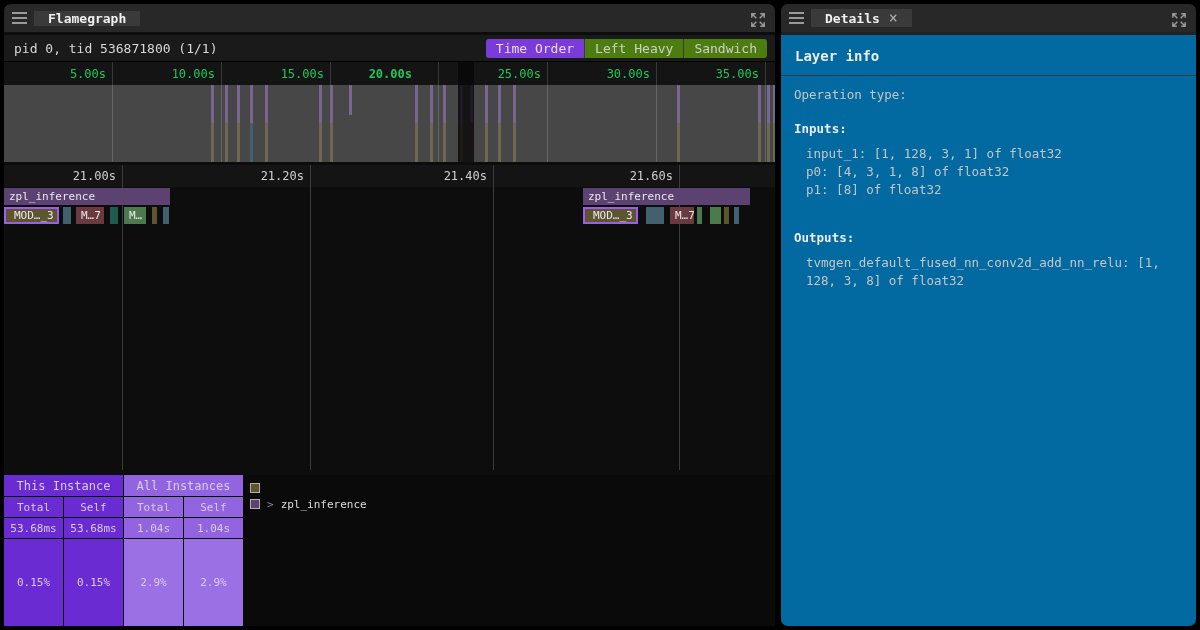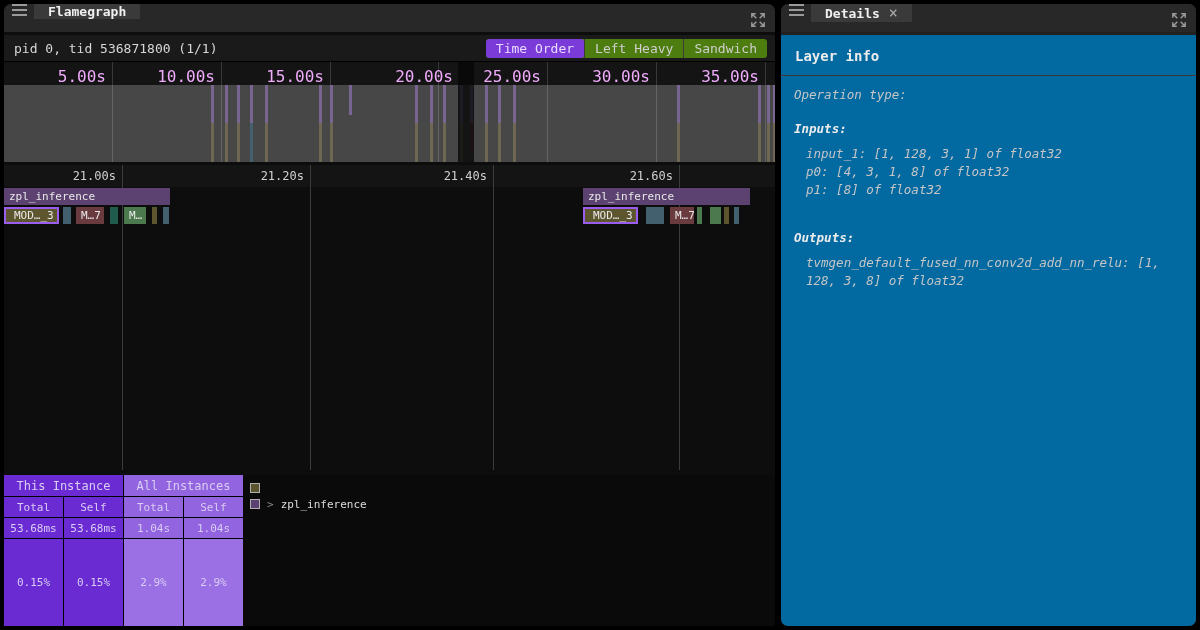--- a/index.html
+++ b/index.html
@@ -7,39 +7,39 @@
   body {
     width:1200px; height:630px; background:#000;
     font-family:"DejaVu Sans Mono", monospace;
     overflow:hidden; position:relative; color:#ccc;
   }
   .panel { position:absolute; overflow:hidden; }
   .panel-left { left:4px; top:4px; width:771px; height:622px; background:#0d0d0d; border-radius:7px 7px 0 0; }
   .panel-right { left:781px; top:4px; width:415px; height:622px; background:#212121; border-radius:7px; }
 
   
-  .tabbar { position:absolute; left:0; top:0; right:0; height:28px; background:#282828; display:flex; align-items:flex-start; }
+  .tabbar { position:absolute; left:0; top:0; right:0; height:28px; background:#282828; display:flex; align-items:center; }
   .hamburger { width:30px; display:flex; flex-direction:column; justify-content:center; align-items:center; gap:3px; cursor:pointer; }
   .hamburger i { display:block; width:15px; height:2px; background:#9a9a9a; }
   .tab { background:#3a3a3a; display:flex; align-items:center; padding:0 14px; color:#f0f0f0; font-weight:bold; font-size:13px; gap:9px; }
   .tab .close-x { font-weight:normal; color:#aaa; font-size:15px; cursor:pointer; }
   .expand-btn { position:absolute; right:8px; top:7px; width:18px; height:18px; cursor:pointer; }
 
   
   .toolbar { position:absolute; left:0; top:31px; right:0; height:27px; background:#1a1a1a; display:flex; align-items:center; padding:0 8px 0 10px; font-size:13px; color:#d8d8d8; border-bottom:1px solid #000; }
   .mode-group { margin-left:auto; display:flex; align-items:center; background:#4d7c0f; border-radius:3px; overflow:hidden; }
   .mode-btn { padding:2px 10px; font-size:13px; color:#cfcfcf; cursor:pointer; }
   .mode-btn + .mode-btn { border-left:1px solid #3a3a3a; }
   .mode-btn.selected { background:#7a3bd9; color:#e9dcff; border-radius:3px; border-left:none; }
 
   
   .minimap { position:absolute; left:0; top:58px; right:0; height:100px; background:#474747; }
   .mm-ruler { position:absolute; left:0; top:0; right:0; height:23px; background:#141414; }
   .mm-grid { position:absolute; top:0; height:100px; width:1px; background:rgba(255,255,255,0.16); }
-  .mm-label { position:absolute; top:5px; width:60px; text-align:right; font-size:16px; color:#f0abfc; }
+  .mm-label { position:absolute; top:5px; width:60px; text-align:right; font-size:12px; color:#22c55e; }
   .mm-spike { position:absolute; top:23px; width:3px; }
   .mm-spike div { width:100%; }
   .mm-selection { position:absolute; top:0; height:100px; background:rgba(6,6,6,0.78); }
 
   
   .zoomview { position:absolute; left:0; top:161px; right:0; height:305px; background:#0d0d0d; }
   .zv-ruler { position:absolute; left:0; top:0; right:0; height:22px; background:#141414; }
   .zv-grid { position:absolute; top:0; height:305px; width:1px; background:#3c3c3c; }
   .zv-label { position:absolute; top:4px; width:60px; text-align:right; font-size:12px; color:#d0d0d0; }
   .flame-bar { position:absolute; height:17px; font-size:11px; line-height:17px; color:#e8e8e8; overflow:hidden; white-space:nowrap; padding-left:5px; cursor:pointer; }
@@ -53,21 +53,21 @@
   .cell.group { grid-column:span 2; font-size:12px; }
   .g1 { background:#6b2bd3; } .g2 { background:#9264e0; } .g2.pct { background:#9b70e4; }
   .legend { position:absolute; left:246px; top:6px; display:flex; flex-direction:column; gap:2px; }
   .legend-row { display:flex; align-items:center; gap:7px; height:14px; font-size:11px; color:#dcdcdc; white-space:nowrap; }
   .legend-row .swatch { width:10px; height:10px; border:1px solid #b0b0b0; flex:none; }
   .legend-row .prefix { color:#8a8a8a; }
 
   
   .details-body { position:absolute; left:0; top:31px; right:0; bottom:0; background:#0369a1; font-size:12.5px; color:#c6c6c6; }
   .section-title { padding:13px 14px 11px; font-size:14px; font-weight:bold; color:#ececec; border-bottom:1px solid #383838; }
-  .details-content { padding:10px 13px; line-height:18px;font-style:italic; }
+  .details-content { padding:10px 13px; line-height:18px; }
   .op-block { margin-bottom:10px; }
   .io-label { font-weight:bold; color:#ececec; margin:16px 0 7px; }
   .io-line { padding-left:12px; }
   .outputs-gap { margin-top:30px; }
 </style>
 </head>
 <body>
 
 <div class="panel panel-left">
 
@@ -103,21 +103,21 @@
 
   <div class="minimap">
     <div class="mm-ruler"></div>
   <div class="mm-grid" style="left: 108px;"></div>
       <div class="mm-label" style="left: 42px;">5.00s</div>
       <div class="mm-grid" style="left: 217px;"></div>
       <div class="mm-label" style="left: 151px;">10.00s</div>
       <div class="mm-grid" style="left: 326px;"></div>
       <div class="mm-label" style="left: 260px;">15.00s</div>
       <div class="mm-grid" style="left: 434px;"></div>
-      <div class="mm-label" style="left: 389px;">20.00s</div>
+      <div class="mm-label" style="left: 348px; font-weight: bold;">20.00s</div>
       <div class="mm-grid" style="left: 543px;"></div>
       <div class="mm-label" style="left: 477px;">25.00s</div>
       <div class="mm-grid" style="left: 652px;"></div>
       <div class="mm-label" style="left: 586px;">30.00s</div>
       <div class="mm-grid" style="left: 761px;"></div>
       <div class="mm-label" style="left: 695px;">35.00s</div>
       <div class="mm-spike" style="left: 207px;">
         <div class="" style="height: 38px; background: rgb(120, 101, 144);"></div>
         <div class="" style="height: 39px; background: rgb(110, 103, 82);"></div>
       </div>

